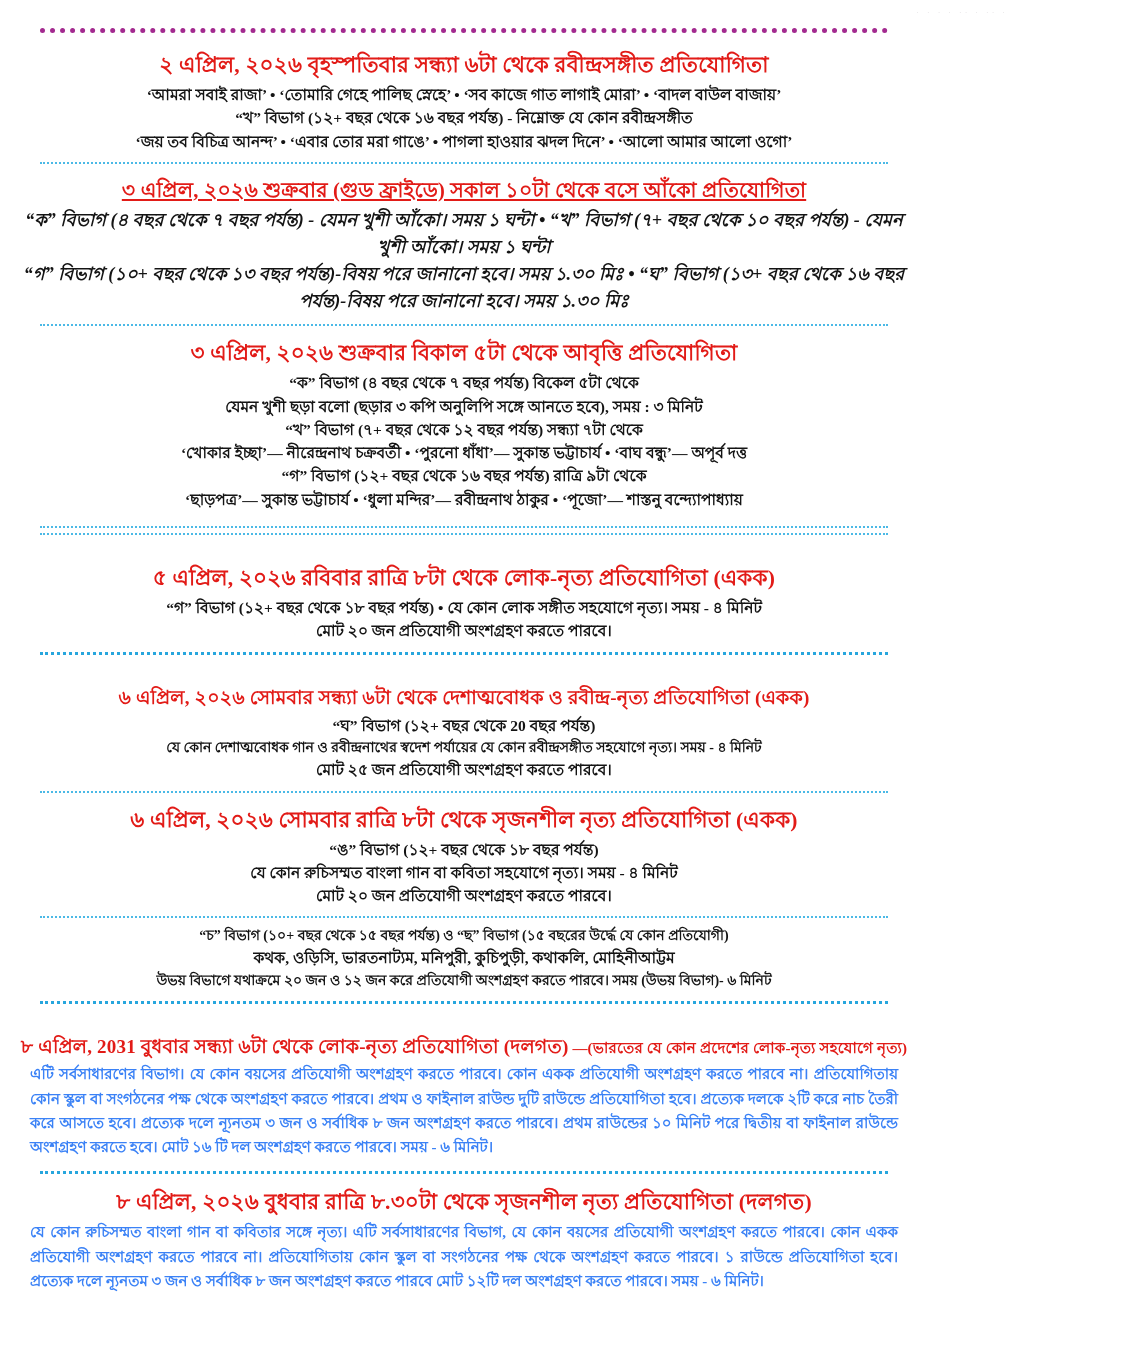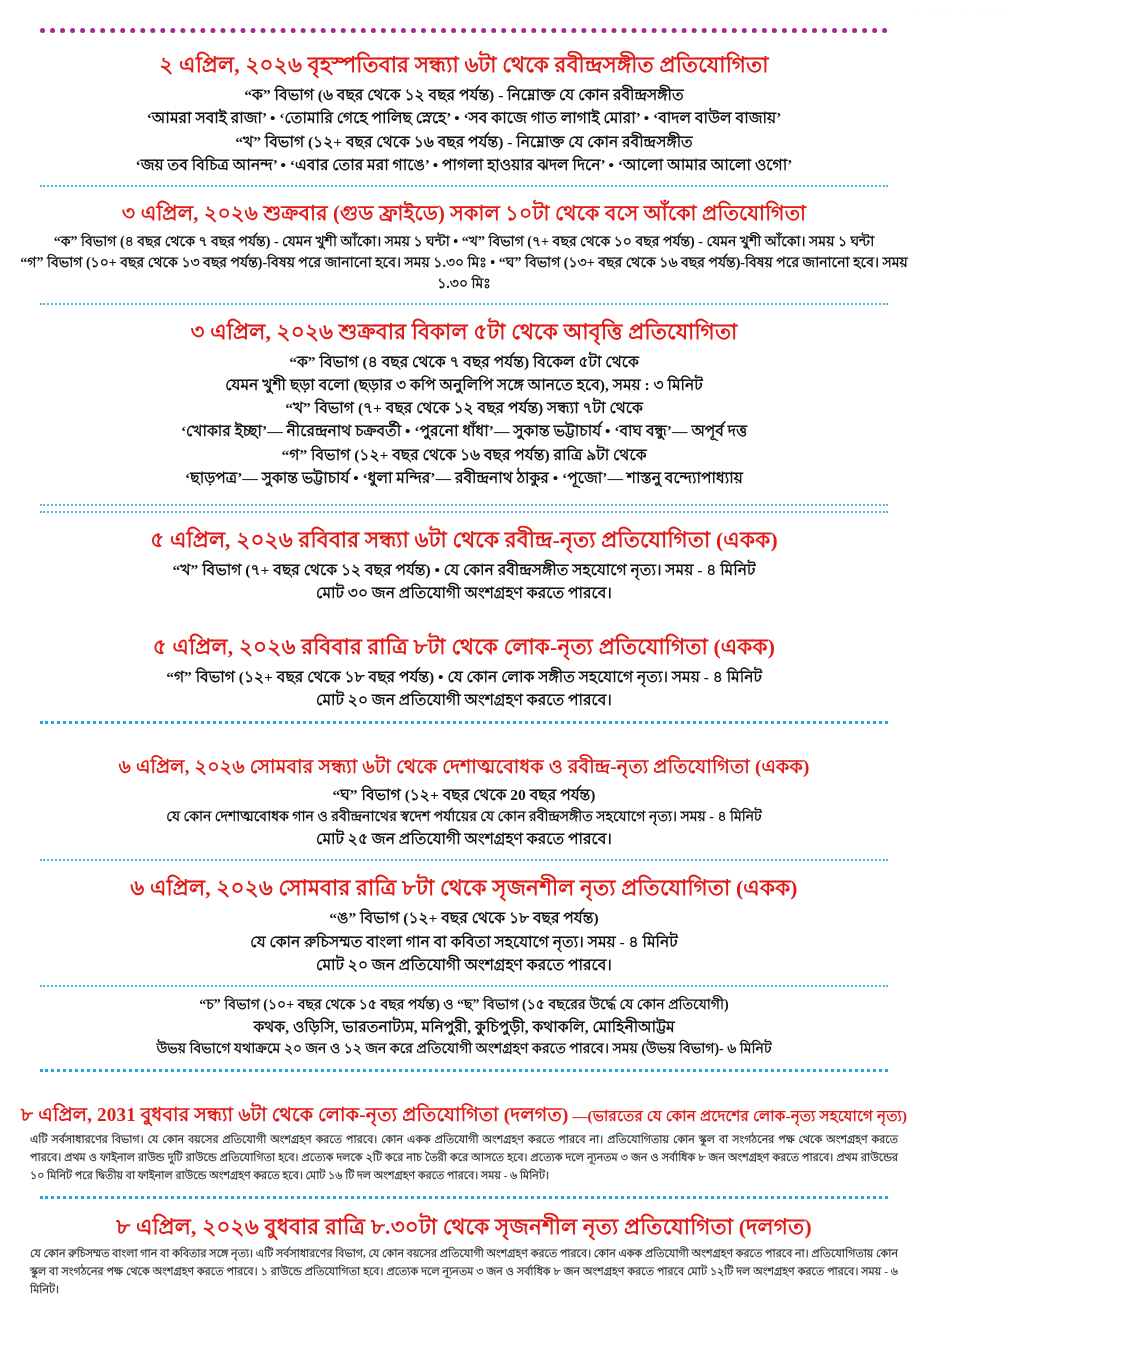--- a/index.html
+++ b/index.html
@@ -68,20 +68,21 @@
     color: #e21b17;
     font-weight: bold;
     text-align: center;
     font-size: 21.5px;
     line-height: 1.35;
     margin: 6px 20px 3px 20px;
     letter-spacing: 0.2px;
   }
   .heading.wide {
     font-size: 20.5px;
+    text-decoration: underline;
   }
   .heading.xwide {
     font-size: 19px;
     margin-top: 22px;
   }
   .heading .tail {
     font-size: 15px;
     font-weight: bold;
   }
 
@@ -92,27 +93,28 @@
     margin: 0 28px;
     color: #141414;
     font-weight: bold;
   }
   .line.sm {
     font-size: 14px;
     margin: 0 14px;
     text-align: center;
   }
   .line.xsm {
-    font-size: 14px;
+    font-size: 18px;
     margin: 0 10px;
+    font-style: italic;
   }
 
   .para {
-    color: #404040;
-    font-size: 11px;
+    color: #3b82f6;
+    font-size: 15px;
     line-height: 1.62;
     text-align: justify;
     margin: 2px 30px 2px 30px;
     font-weight: bold;
   }
 
   .block {
     padding: 2px 0 4px 0;
   }
   .gap-sm { height: 6px; }
@@ -124,21 +126,20 @@
 <div class="page">
 
   <div class="artifact-strip">· · ·   ·   ··  ·   ··  ·</div>
 
   <div style="height:26px"></div>
 
   <hr class="rule rule-top">
 
   <div class="block">
     <div class="heading">২ এপ্রিল, ২০২৬ বৃহস্পতিবার সন্ধ্যা ৬টা থেকে রবীন্দ্রসঙ্গীত প্রতিযোগিতা</div>
-    <div class="line">“ক” বিভাগ (৬ বছর থেকে ১২ বছর পর্যন্ত) - নিম্নোক্ত যে কোন রবীন্দ্রসঙ্গীত</div>
     <div class="line">‘আমরা সবাই রাজা’ • ‘তোমারি গেহে পালিছ স্নেহে’ • ‘সব কাজে গাত লাগাই মোরা’ • ‘বাদল বাউল বাজায়’</div>
     <div class="line">“খ” বিভাগ (১২+ বছর থেকে ১৬ বছর পর্যন্ত) - নিম্নোক্ত যে কোন রবীন্দ্রসঙ্গীত</div>
     <div class="line">‘জয় তব বিচিত্র আনন্দ’ • ‘এবার তোর মরা গাঙে’ • পাগলা হাওয়ার ঝদল দিনে’ • ‘আলো আমার আলো ওগো’</div>
   </div>
 
   <hr class="rule rule-blue-thin">
 
   <div class="block">
     <div class="heading wide">৩ এপ্রিল, ২০২৬ শুক্রবার (গুড ফ্রাইডে) সকাল ১০টা থেকে বসে আঁকো প্রতিযোগিতা</div>
     <div class="line xsm">“ক” বিভাগ (৪ বছর থেকে ৭ বছর পর্যন্ত) - যেমন খুশী আঁকো। সময় ১ ঘন্টা • “খ” বিভাগ (৭+ বছর থেকে ১০ বছর পর্যন্ত) - যেমন খুশী আঁকো। সময় ১ ঘন্টা</div>
@@ -156,25 +157,20 @@
     <div class="line">“গ” বিভাগ (১২+ বছর থেকে ১৬ বছর পর্যন্ত) রাত্রি ৯টা থেকে</div>
     <div class="line">‘ছাড়পত্র’— সুকান্ত ভট্টাচার্য • ‘ধুলা মন্দির’— রবীন্দ্রনাথ ঠাকুর • ‘পূজো’— শাস্তনু বন্দ্যোপাধ্যায়</div>
   </div>
 
   <div class="gap-sm"></div>
   <hr class="rule rule-blue-thin">
 
 
   <hr class="rule rule-blue-thin">
 
-  <div class="block">
-    <div class="heading">৫ এপ্রিল, ২০২৬ রবিবার সন্ধ্যা ৬টা থেকে রবীন্দ্র-নৃত্য প্রতিযোগিতা (একক)</div>
-    <div class="line">“খ” বিভাগ (৭+ বছর থেকে ১২ বছর পর্যন্ত) • যে কোন রবীন্দ্রসঙ্গীত সহযোগে নৃত্য। সময় - ৪ মিনিট</div>
-    <div class="line">মোট ৩০ জন প্রতিযোগী অংশগ্রহণ করতে পারবে।</div>
-  </div>
 
   <div class="gap-md"></div>
 
   <div class="block">
     <div class="heading">৫ এপ্রিল, ২০২৬ রবিবার রাত্রি ৮টা থেকে লোক-নৃত্য প্রতিযোগিতা (একক)</div>
     <div class="line">“গ” বিভাগ (১২+ বছর থেকে ১৮ বছর পর্যন্ত) • যে কোন লোক সঙ্গীত সহযোগে নৃত্য। সময় - ৪ মিনিট</div>
     <div class="line">মোট ২০ জন প্রতিযোগী অংশগ্রহণ করতে পারবে।</div>
   </div>
 
   <hr class="rule rule-blue">

